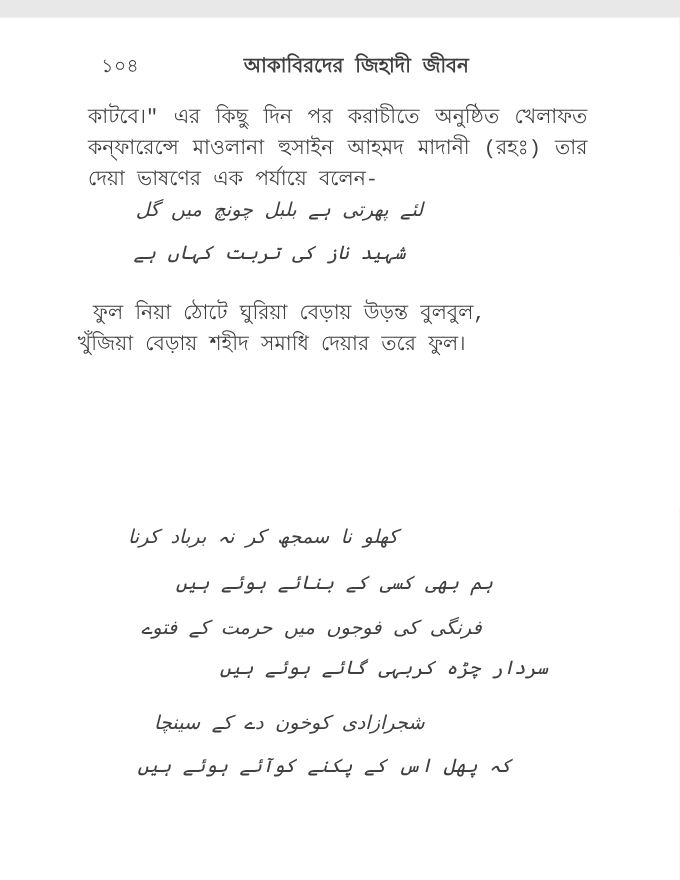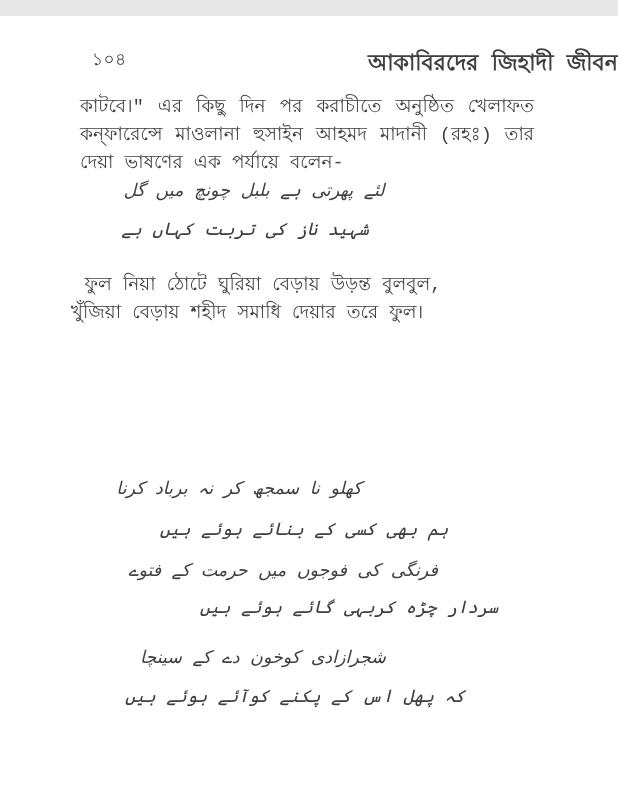--- a/index.html
+++ b/index.html
@@ -11,21 +11,21 @@
     color:#404040;
     font-family:Liberation Mono, monospace;
     overflow:hidden;
   }
   .header-num{
     position:absolute;left:92px;top:30px;
     font-size:17px;letter-spacing:.5px;
   }
   .header-title{
     position:absolute;left:30px;right:0;top:29px;
-    text-align:right;font-size:22px;font-weight:bold;
+    text-align:center;font-size:18px;font-weight:bold;
   }
   .para{
     position:absolute;left:80px;width:454px;
     font-size:18.5px;line-height:28px;
     text-align:justify;text-justify:inter-word;
   }
   .para.p1{top:78px;}
   .para.p2{top:334px;text-indent:17px;}
   .verse{
     position:absolute;left:0;width:618px;

